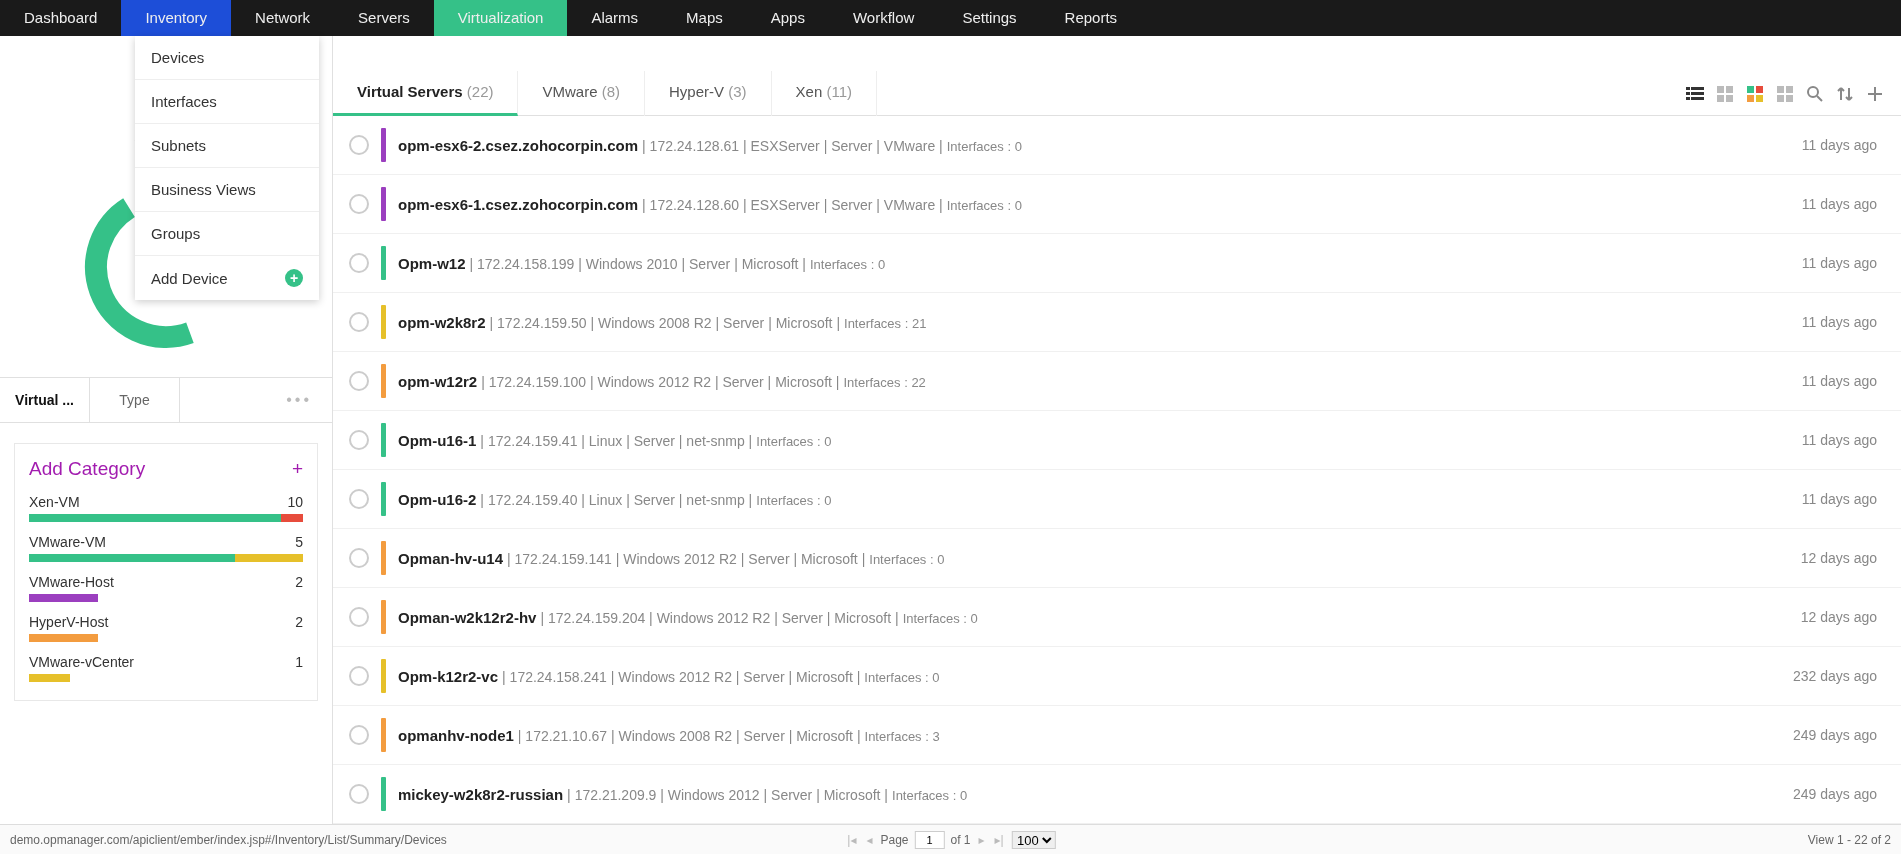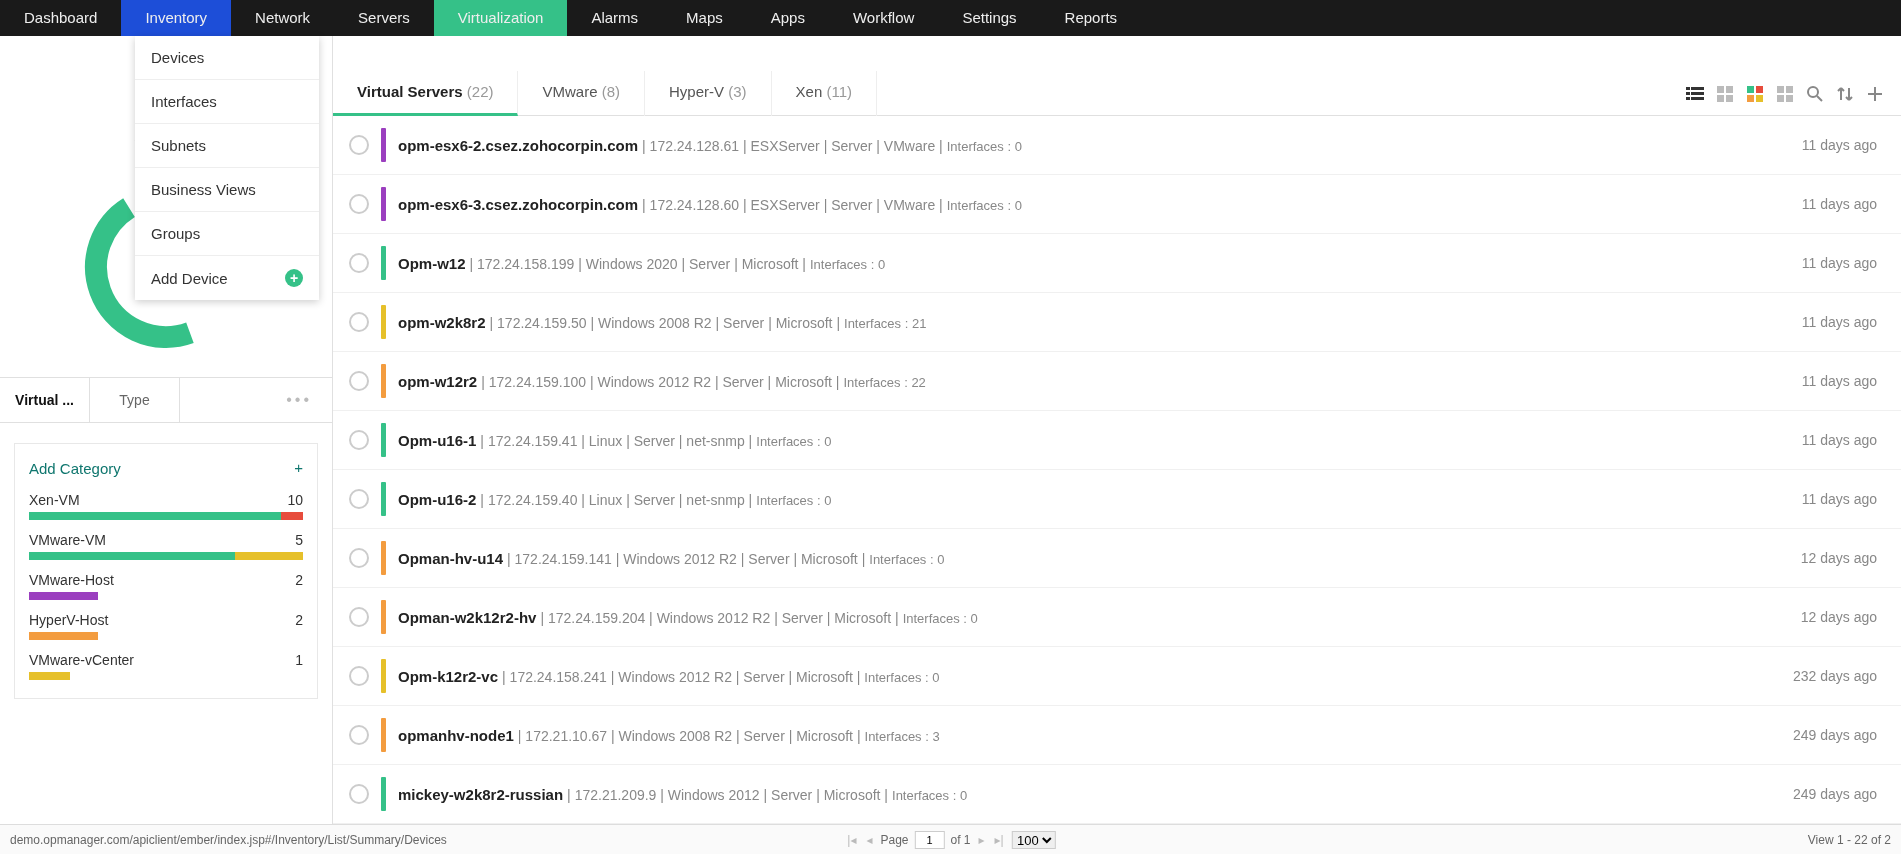--- a/index.html
+++ b/index.html
@@ -35,21 +35,21 @@
   
   .left-tabs { display:flex; border-top:1px solid #e0e0e0; border-bottom:1px solid #e0e0e0; align-items:center; }
   .left-tab { width: 90px; text-align:center; padding: 14px 6px; color:#666; cursor:pointer; border-right:1px solid #e0e0e0; white-space:nowrap; overflow:hidden; text-overflow:ellipsis; font-size:14px; }
   .left-tab.active { color:#111; font-weight:600; }
   .left-dots { flex:1; text-align:right; padding-right:20px; color:#bbb; letter-spacing:3px; font-size:16px; }
   
   .cat-panel {
     margin: 20px 14px; border: 1px solid #e8e8e8; background:#fff; padding: 14px 14px 6px;
   }
   .cat-header { display:flex; justify-content:space-between; align-items:center; margin-bottom:14px; }
-  .cat-header span { font-size:15px; color:#0f766e; }
+  .cat-header span { font-size:19px; color:#a21caf; }
   .big-plus { font-size:28px; color:#35c188; font-weight:300; line-height:20px; }
   .cat-row { margin-bottom:12px; }
   .cat-row-top { display:flex; justify-content:space-between; font-size:14px; color:#333; margin-bottom:4px; }
   .cat-bar { height:8px; display:flex; }
   
   .right { flex:1; display:flex; flex-direction:column; overflow:hidden; }
   
   .tabs-row { display:flex; border-bottom:1px solid #e0e0e0; align-items:center; height:44px;margin-top:36px; }
   .htab { padding: 0 24px; line-height:42px; color:#555; cursor:pointer; font-size:15px; border-right:1px solid #eee; }
   .htab.active { border-bottom:3px solid #35c188; color:#222; font-weight:600; }
@@ -264,32 +264,32 @@
             <span class="row-name">opm-esx6-2.csez.zohocorpin.com</span> 
             <span class="row-meta">| 172.24.128.61 | ESXServer | Server | VMware |</span> 
             <span class="row-if">Interfaces : 0</span>
           </div>
           <div class="row-time">11 days ago</div>
         </div>
         <div class="row">
           <div class="chk"></div>
           <div class="status-bar" style="background:#9b3fbf"></div>
           <div class="row-body">
-            <span class="row-name">opm-esx6-3.csez.zohocorpin.com</span> 
+            <span class="row-name">opm-esx6-1.csez.zohocorpin.com</span> 
             <span class="row-meta">| 172.24.128.60 | ESXServer | Server | VMware |</span> 
             <span class="row-if">Interfaces : 0</span>
           </div>
           <div class="row-time">11 days ago</div>
         </div>
         <div class="row">
           <div class="chk"></div>
           <div class="status-bar" style="background:#35c188"></div>
           <div class="row-body">
             <span class="row-name">Opm-w12</span> 
-            <span class="row-meta">| 172.24.158.199 | Windows 2020 | Server | Microsoft |</span> 
+            <span class="row-meta">| 172.24.158.199 | Windows 2010 | Server | Microsoft |</span> 
             <span class="row-if">Interfaces : 0</span>
           </div>
           <div class="row-time">11 days ago</div>
         </div>
         <div class="row">
           <div class="chk"></div>
           <div class="status-bar" style="background:#e6c02a"></div>
           <div class="row-body">
             <span class="row-name">opm-w2k8r2</span> 
             <span class="row-meta">| 172.24.159.50 | Windows 2008 R2 | Server | Microsoft |</span> 

